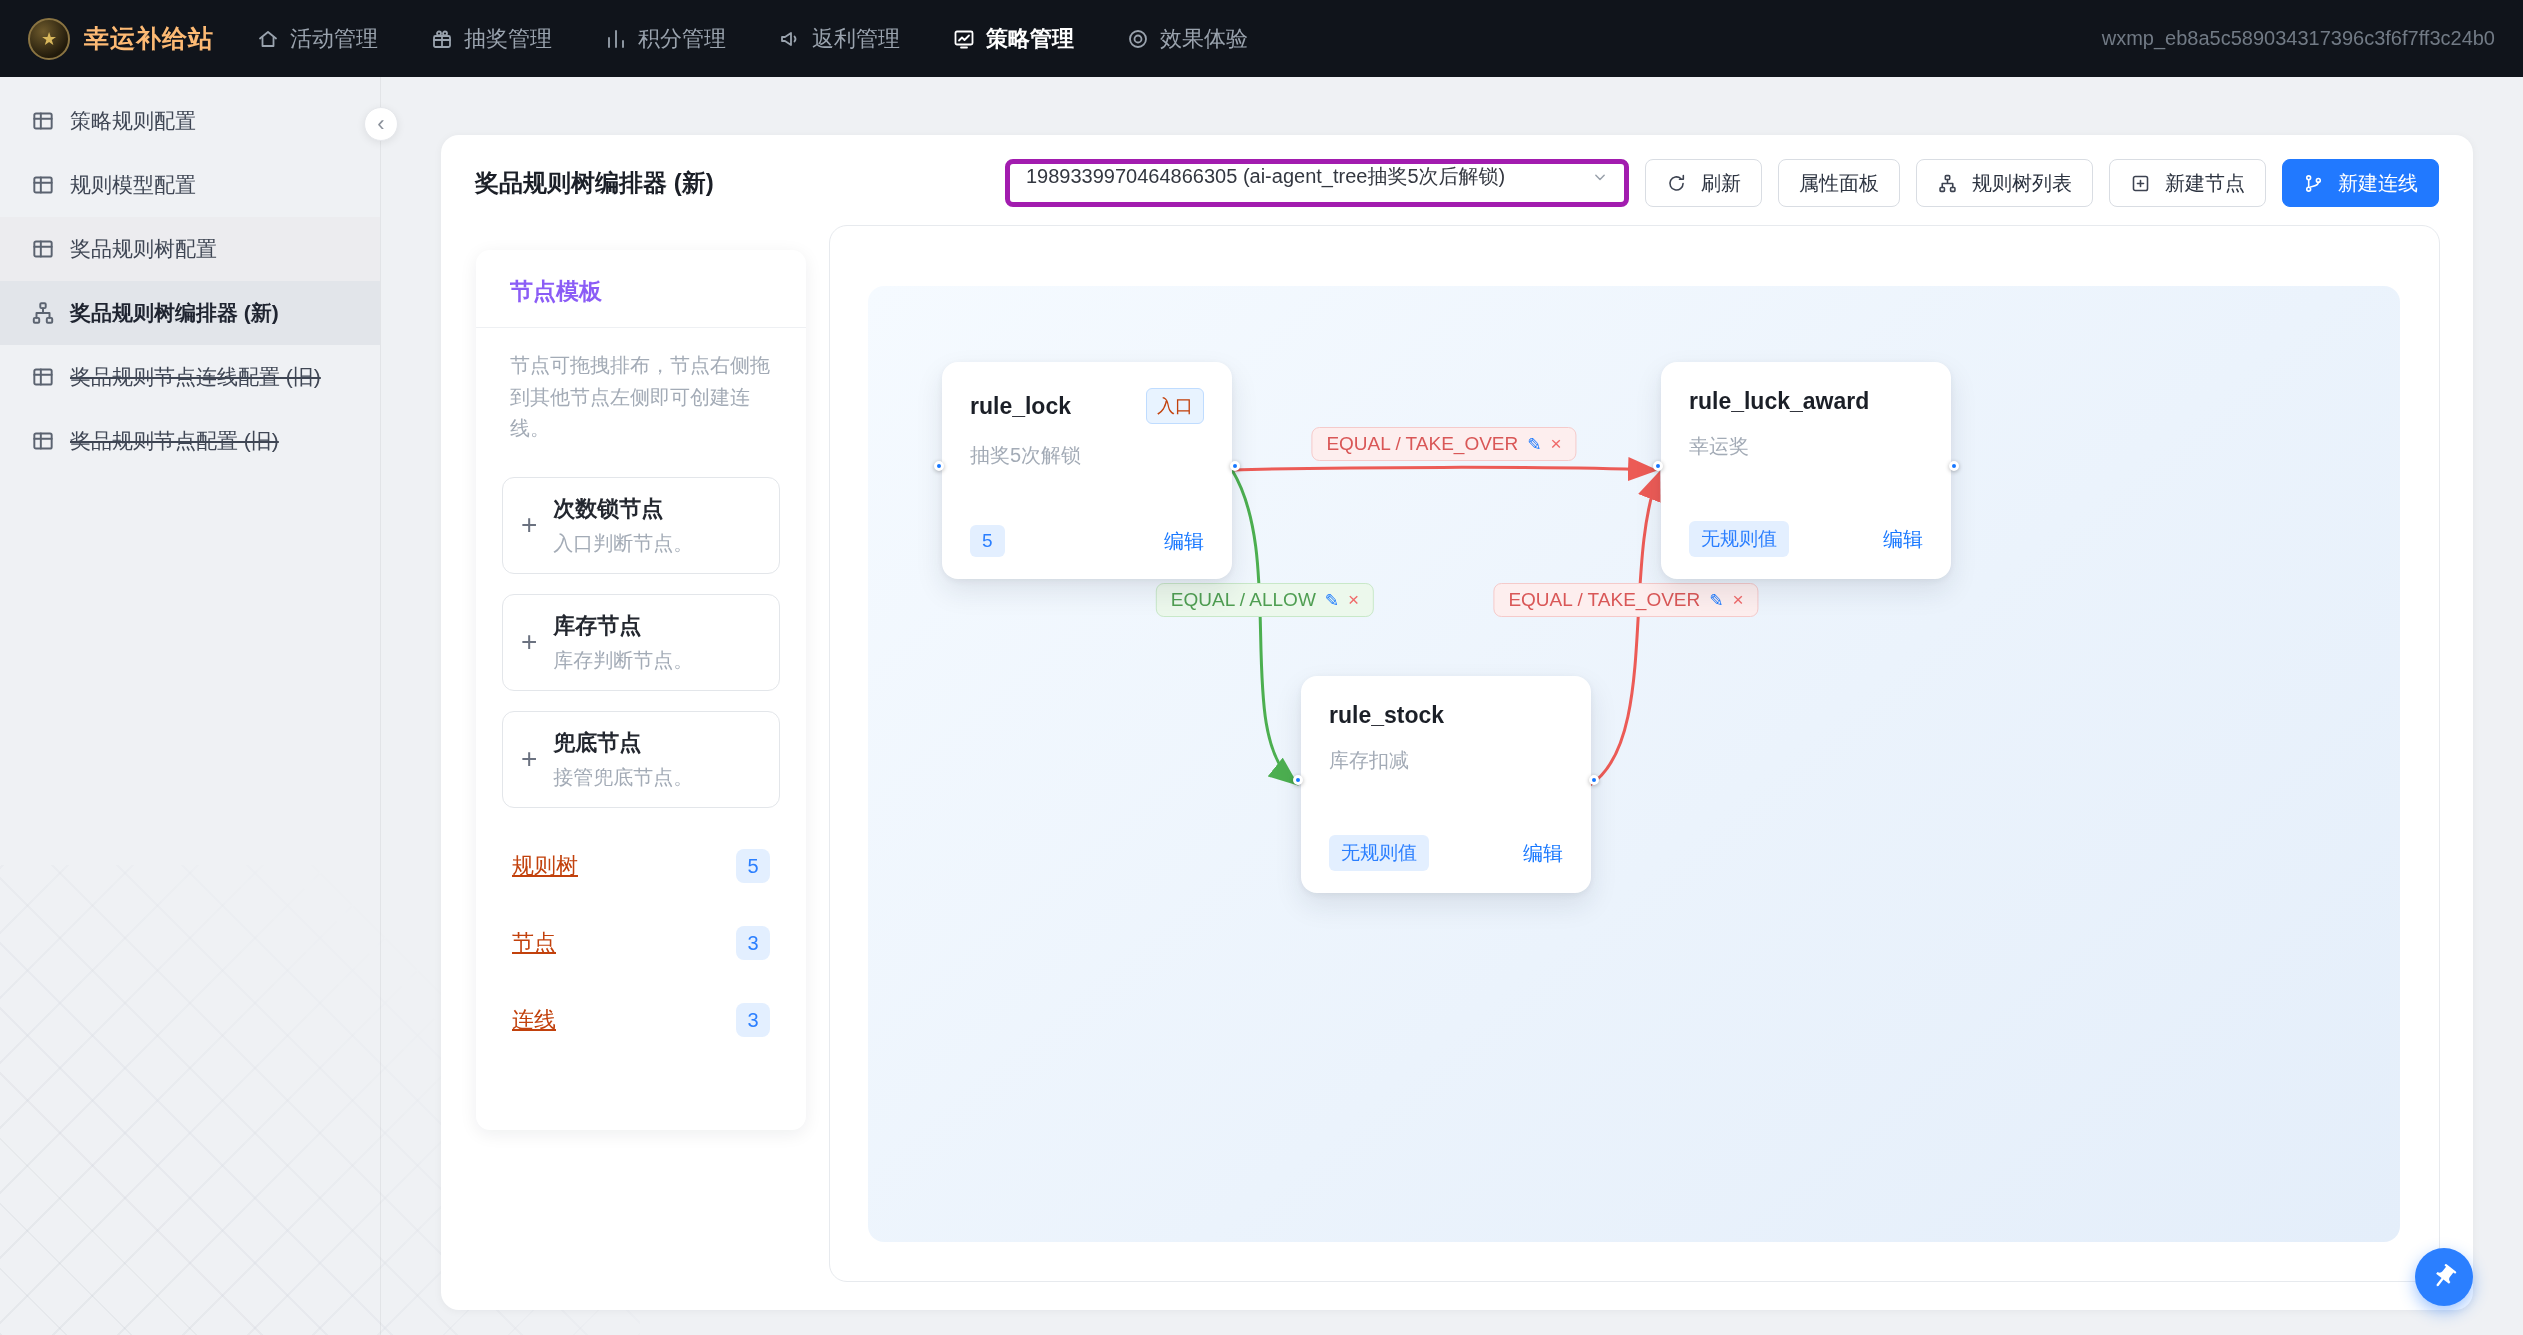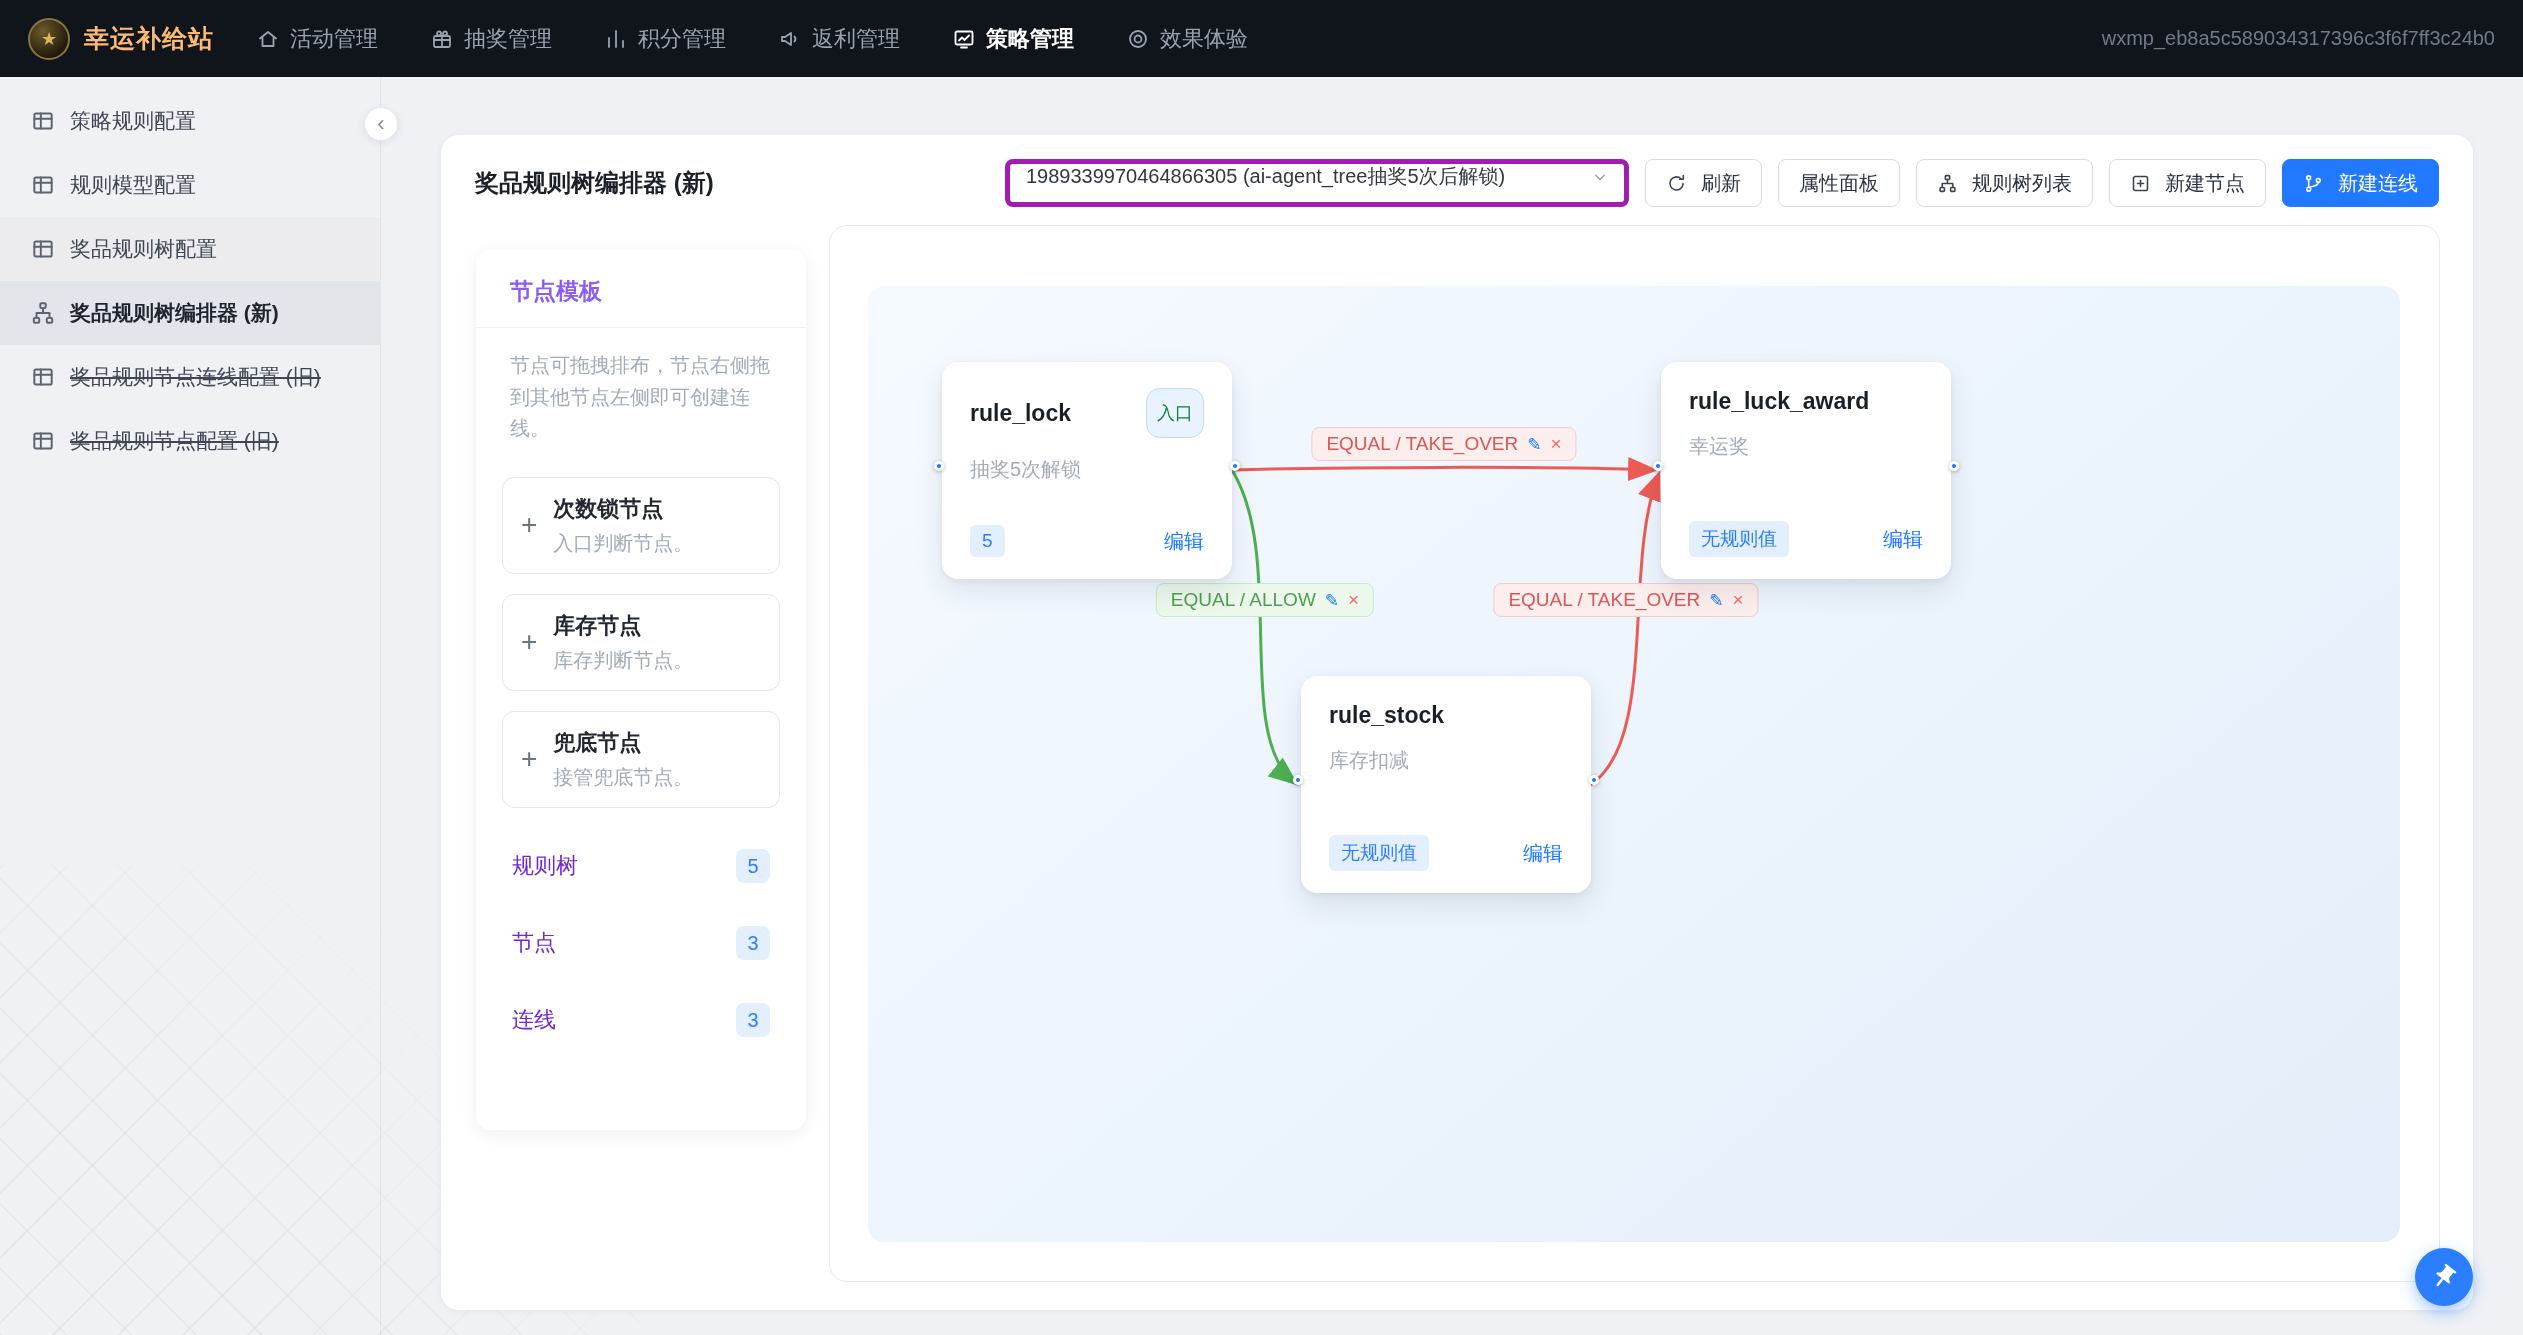--- a/index.html
+++ b/index.html
@@ -66,21 +66,21 @@
   .tpl-title { font-size:23px; font-weight:700; color:#8b5cf6; padding-left:8px; }
   .tpl-divider { border:none; border-top:1px solid #eef0f3; margin:20px -26px 22px; }
   .tpl-hint { font-size:20px; color:#a3abb6; line-height:1.58; padding:0 8px; margin-bottom:32px; }
   .tpl-item { border:1px solid #e3e6ea; border-radius:12px; padding:16px 18px; display:flex;
     align-items:center; gap:16px; margin-bottom:20px; cursor:grab; background:#fff; }
   .tpl-plus { font-size:28px; color:#6b7280; line-height:1; }
   .tpl-name { font-size:22px; font-weight:700; color:#23272f; margin-bottom:6px; }
   .tpl-desc { font-size:20px; color:#a3abb6; }
   .tpl-stats { margin-top:16px; }
   .stat-row { display:flex; align-items:center; justify-content:space-between; height:77px; padding:0 10px; }
-  .stat-label { font-size:22px; color:#6d28d9; }
+  .stat-label { font-size:22px; color:#c2410c;text-decoration:underline; }
   .stat-badge { min-width:34px; height:34px; padding:0 9px; background:#e3efff; color:#2b7fff;
     border-radius:8px; display:flex; align-items:center; justify-content:center; font-size:20px; }
 
   
   .canvas-wrapper { position:absolute; left:388px; top:90px; width:1611px; height:1057px;
     border:1px solid #e7eaee; border-radius:18px; background:#fff; }
   .flow-canvas { position:absolute; left:38px; top:60px; width:1532px; height:956px; border-radius:16px;
     background:linear-gradient(140deg,#f5faff 0%,#ebf3fc 55%,#e4eefa 100%); overflow:hidden; cursor:grab; }
   .edges-svg { position:absolute; left:0; top:0; width:1532px; height:956px; z-index:1; }
 
@@ -89,22 +89,22 @@
   .edge-label.red { background:#fdeeee; color:#d95757; border:1px solid #f5caca; }
   .edge-label.green { background:#ecf8ec; color:#4f9e52; border:1px solid #c8e8c8; }
   .edge-pencil { color:#1677ff; font-size:17px; cursor:pointer; }
   .edge-close { color:#f06a6a; font-size:19px; cursor:pointer; }
 
   .node { position:absolute; width:290px; height:217px; background:#fff; border-radius:16px; z-index:3;
     box-shadow:0 12px 28px rgba(30,41,59,.10), 0 2px 6px rgba(30,41,59,.06);
     padding:26px 28px 22px; display:flex; flex-direction:column; cursor:grab; }
   .node-head { display:flex; align-items:center; justify-content:space-between; }
   .node-title { font-size:23px; font-weight:700; color:#1b1f27; }
-  .entry-badge { font-size:18px; color:#15803d; background:#e8f3ff; border:1px solid #bfdcff;
-    border-radius:14px; padding:12px 10px; }
+  .entry-badge { font-size:18px; color:#c2410c; background:#e8f3ff; border:1px solid #bfdcff;
+    border-radius:6px; padding:5px 10px; }
   .node-sub { margin-top:18px; font-size:20px; color:#a3abb6; }
   .node-foot { margin-top:auto; display:flex; align-items:center; justify-content:space-between; }
   .value-badge { font-size:19px; color:#2b7fff; background:#e3efff; border-radius:6px; padding:5px 12px; }
   .edit-link { font-size:20px; color:#1677ff; cursor:pointer; }
   .dot { position:absolute; width:10px; height:10px; background:#1677ff; border:3px solid #fff;
     border-radius:50%; box-shadow:0 1px 4px rgba(0,0,0,.28); cursor:crosshair; }
   .dot.left { left:-8px; top:99px; }
   .dot.right { right:-8px; top:99px; }
   #node-rule-lock { left:74px; top:76px; }
   #node-rule-luck-award { left:793px; top:76px; }

